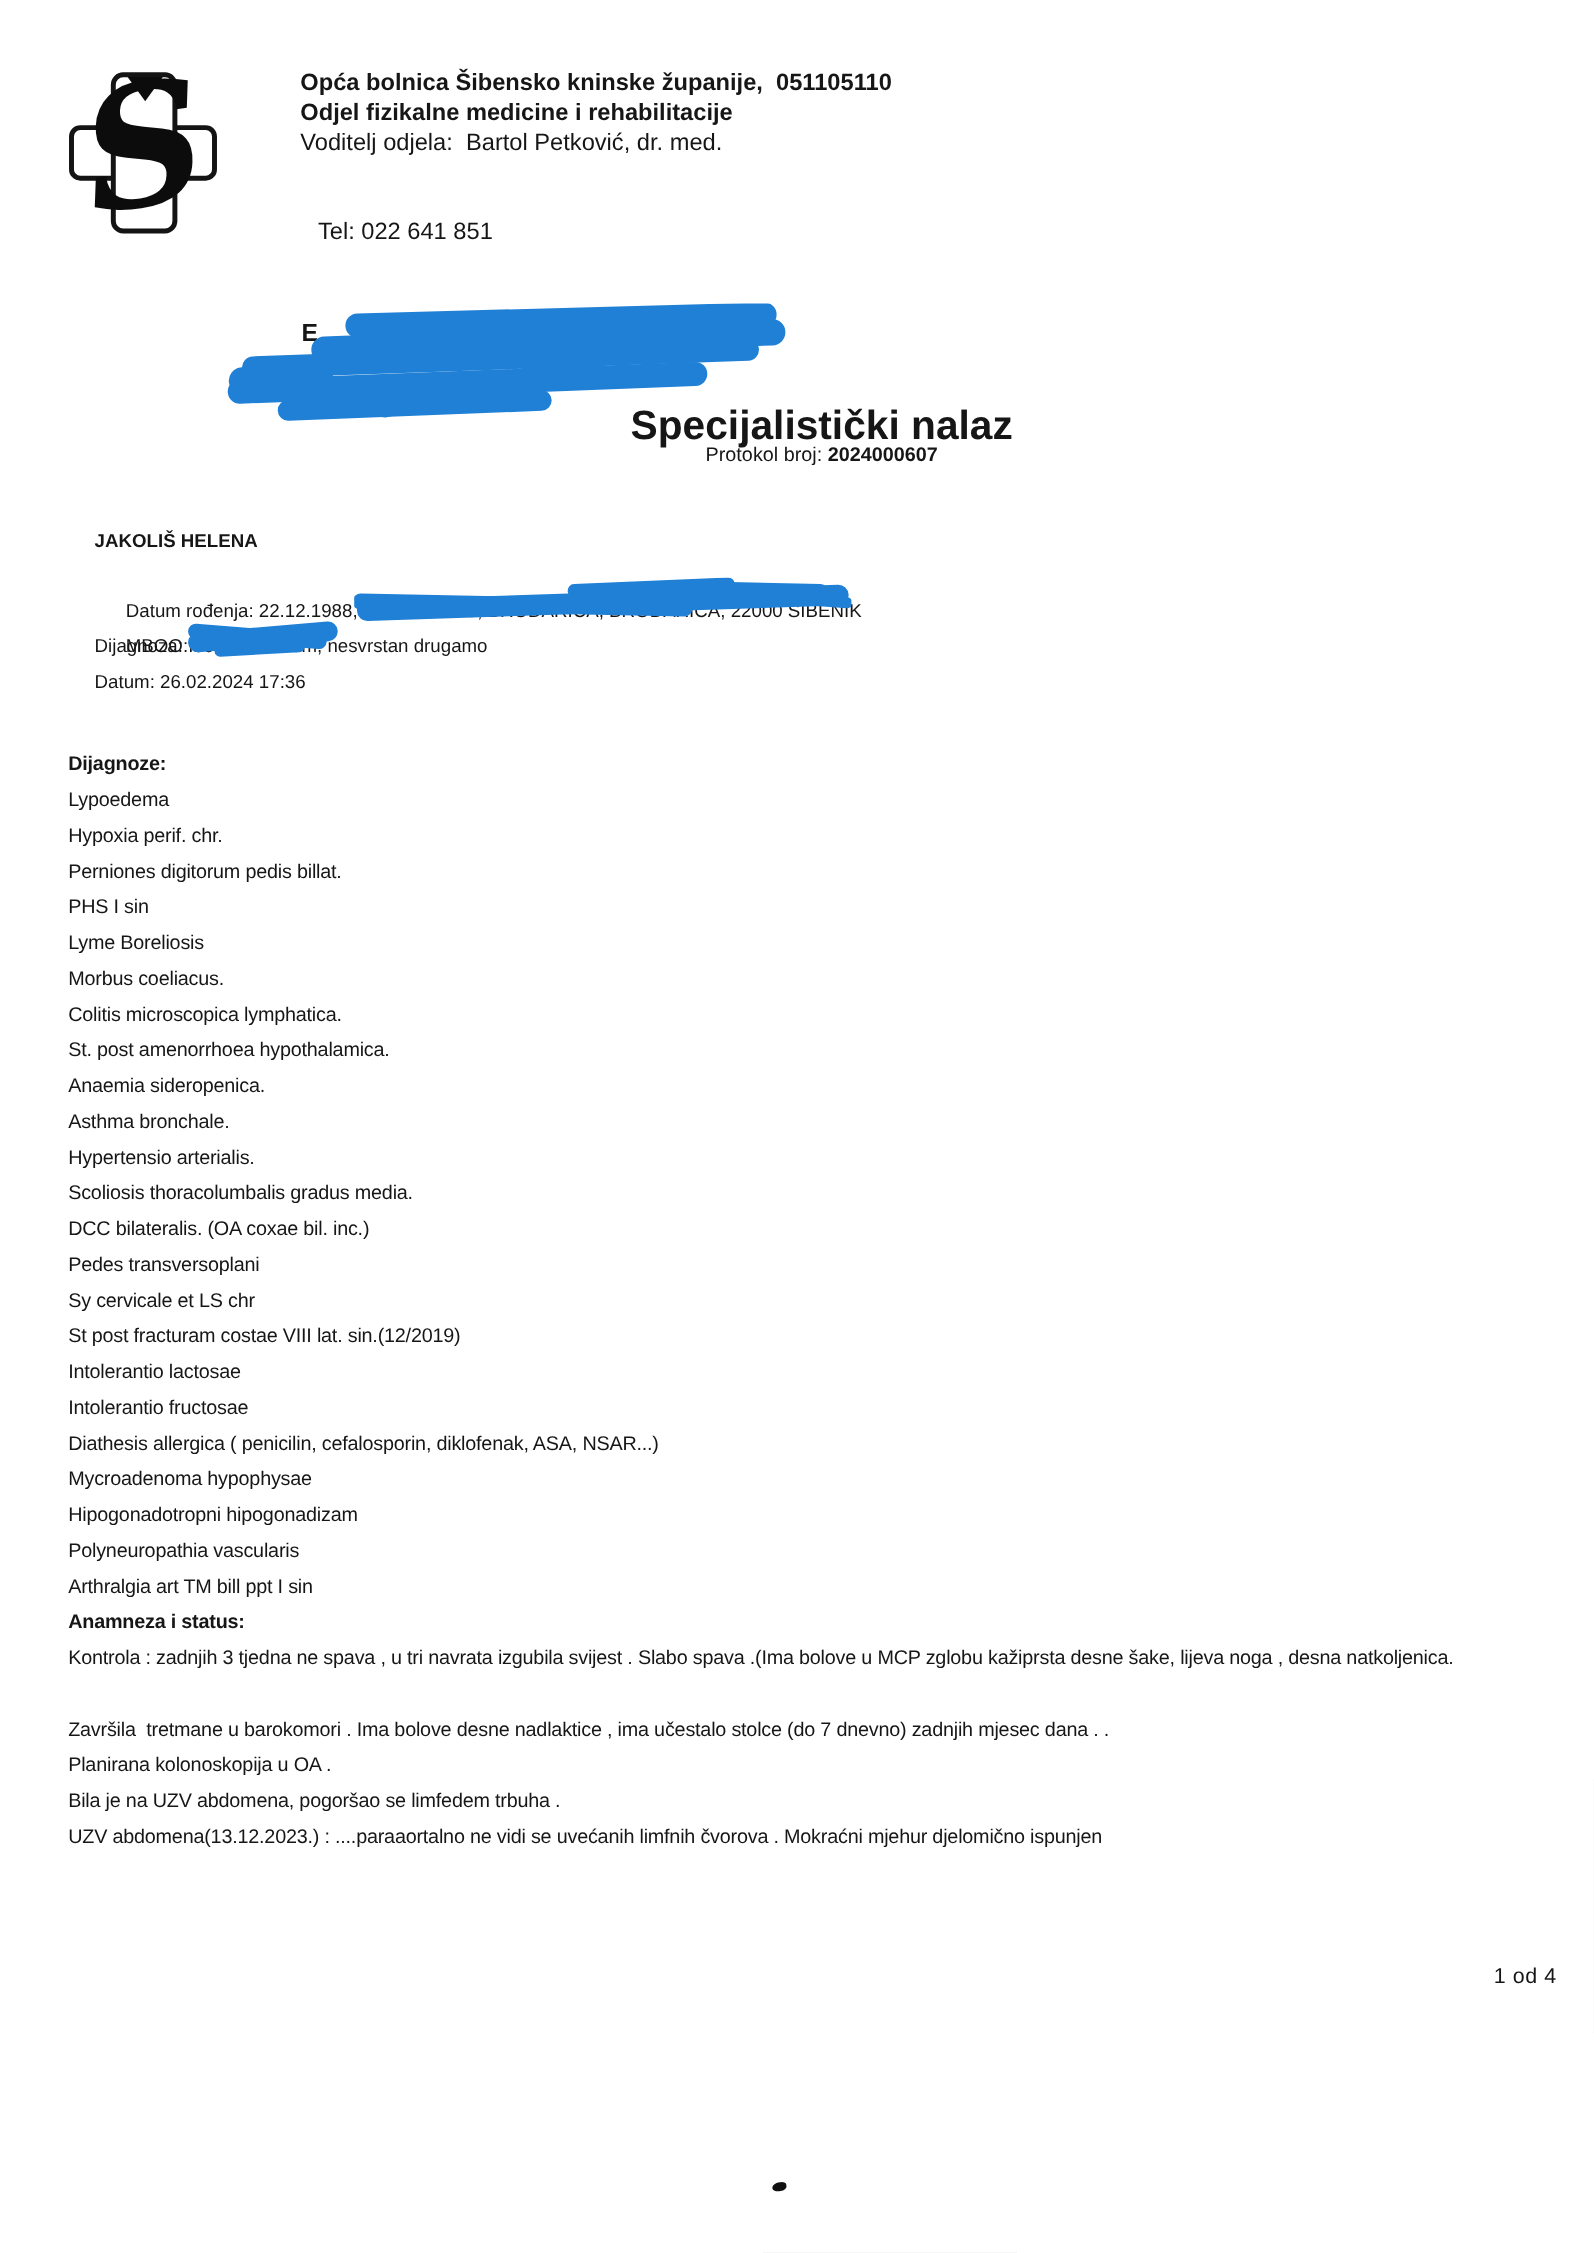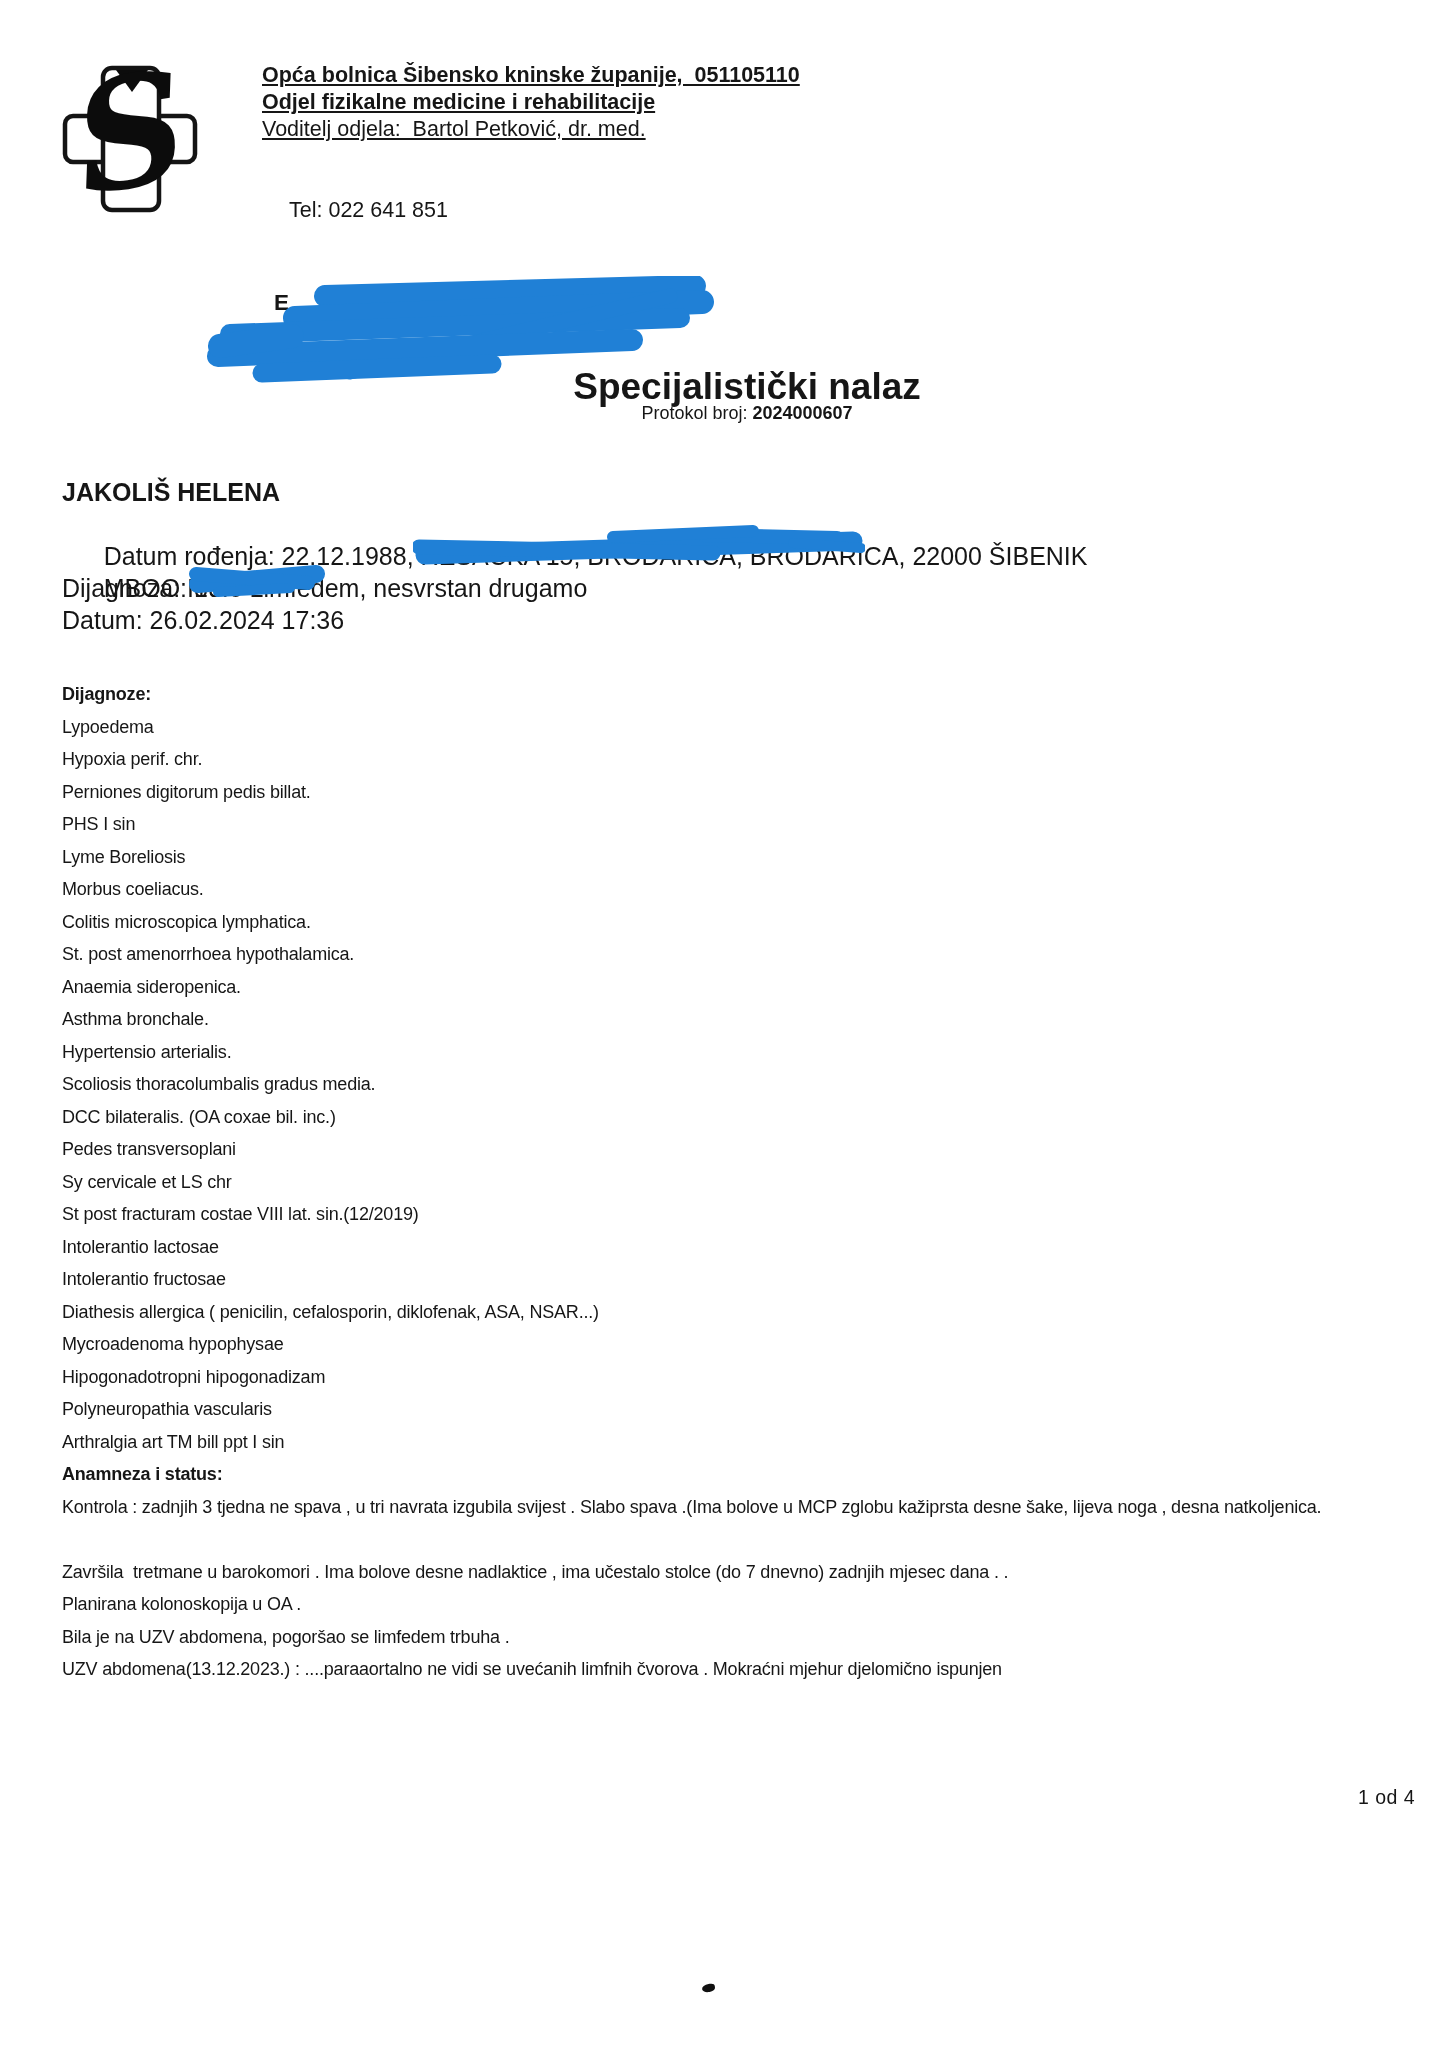--- a/index.html
+++ b/index.html
@@ -12,21 +12,21 @@
     overflow:hidden;
   }
   .abs{position:absolute;}
   
   .hdr-line{height:27px;line-height:27px;font-size:21.5px;white-space:pre;}
   .bold{font-weight:bold;}
   
   .doc-title{font-size:37px;font-weight:bold;white-space:nowrap;transform:translateX(-50%);}
   .protocol{font-size:18px;white-space:nowrap;transform:translateX(-50%);}
   
-  .pt-line{height:32px;line-height:32px;font-size:25px;white-space:pre;}
+  .pt-line{height:32px;line-height:32px;font-size:17px;white-space:pre;margin-left:24px;}
   
   .body-block{width:1312px;font-size:18px;letter-spacing:-0.2px;}
   .body-line{height:32.5px;line-height:32.5px;white-space:pre;}
   .body-par{line-height:32.5px;white-space:pre-wrap;}
   .spacer{height:32.5px;}
   .redact-wrap{position:relative;display:inline-block;vertical-align:baseline;}
   .redact-svg{position:absolute;pointer-events:none;}
   .footer{font-size:19.5px;letter-spacing:0.5px;}
   .ink-dot{width:13px;height:8px;background:#101010;border-radius:60% 40% 50% 50%;transform:rotate(-8deg);}
 </style>
@@ -37,21 +37,21 @@
 
   <div class="abs" style="left:62px;top:64px;width:140px;height:152px;">
     <svg width="140" height="152" viewBox="0 0 140 152" style="overflow:visible">
       <rect x="3" y="52" width="130" height="46" rx="8" fill="#ffffff" stroke="#141414" stroke-width="4.5"></rect>
       <rect x="41" y="4" width="56" height="142" rx="9" fill="#ffffff" stroke="#141414" stroke-width="4.5"></rect>
       <polygon points="54,6 86,6 70,28" fill="#0c0c0c"></polygon>
       <text x="70" y="122" text-anchor="middle" font-family="DejaVu Serif, serif" font-style="italic" font-weight="bold" font-size="152" fill="#0c0c0c" transform="rotate(-9 70 76)">S</text>
     </svg>
   </div>
 
-  <div class="abs" style="left:262px;top:62px;text-decoration:underline;">
+  <div class="abs" style="left:273px;top:62px;">
     <div class="hdr-line bold">Opća bolnica Šibensko kninske županije,  051105110</div>
     <div class="hdr-line bold">Odjel fizikalne medicine i rehabilitacije</div>
     <div class="hdr-line">Voditelj odjela:  Bartol Petković, dr. med.</div>
   </div>
   <div class="abs hdr-line" style="left:289px;top:197px;">Tel: 022 641 851</div>
 
   <div class="abs" style="left:200px;top:276px;width:520px;height:108px;">
     <span style="position:absolute;left:74px;top:14px;font-size:22.5px;font-weight:bold;">E</span>
     <svg width="520" height="108" viewBox="0 0 520 108" class="redact-svg" style="left:0;top:0;">
       <g stroke="#2080d6" fill="none" stroke-linecap="round">

